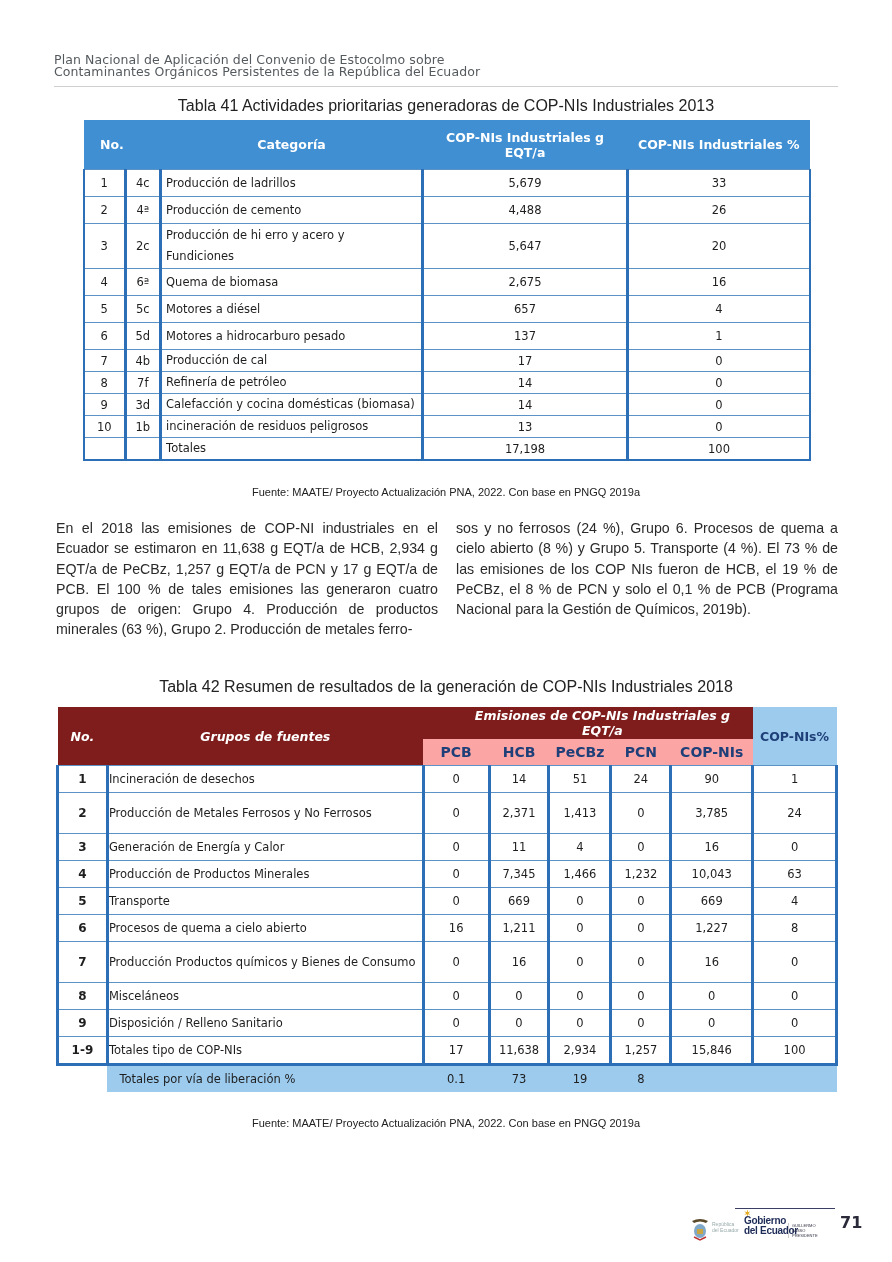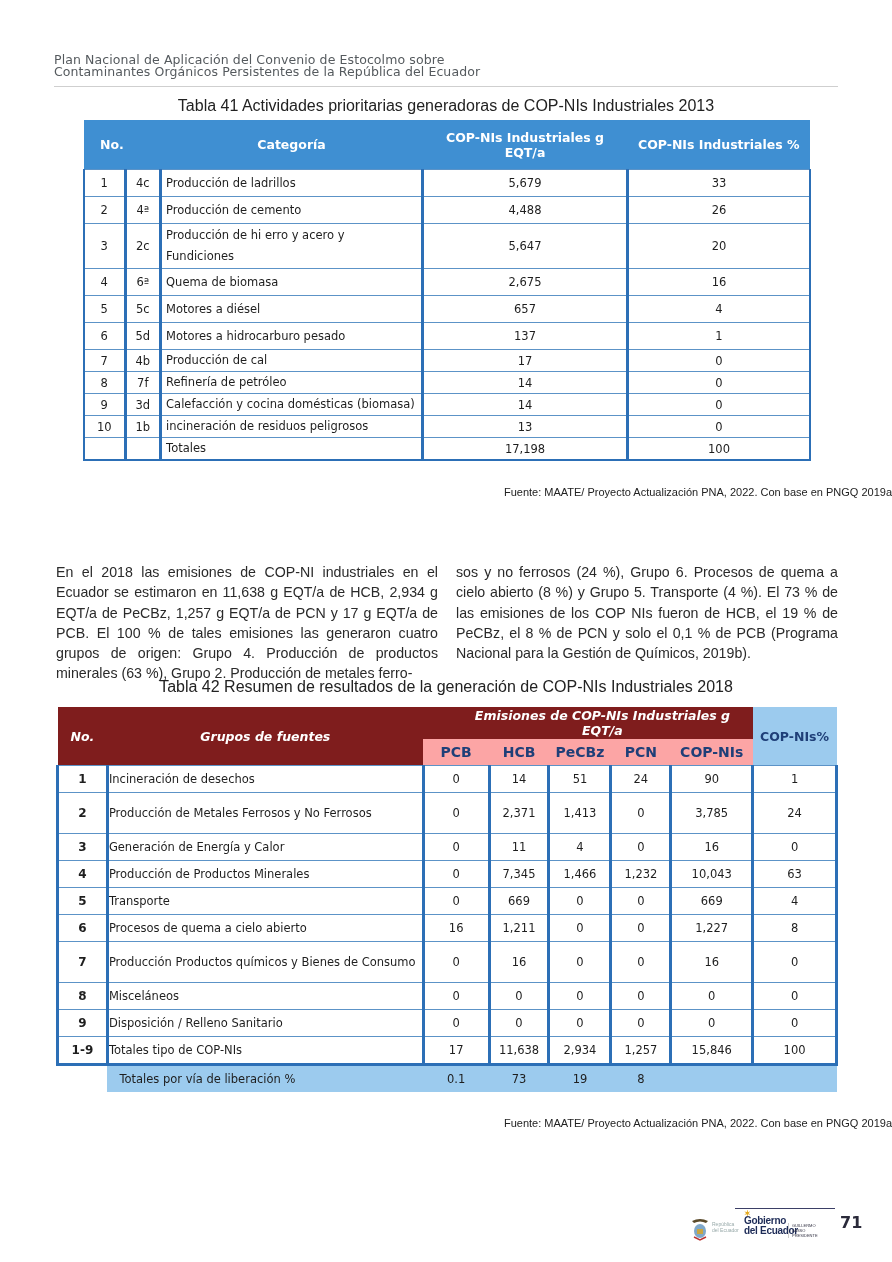--- a/index.html
+++ b/index.html
@@ -2,38 +2,38 @@
 <html><head>
 <meta charset="utf-8">
 <style>
   html, body { margin: 0; padding: 0; background: #ffffff; }
   body { width: 892px; height: 1262px; position: relative; overflow: hidden; font-family: "Liberation Sans", sans-serif; color: #1e1e1e; }
   .header { position: absolute; left: 54px; top: 54px; width: 784px; }
   .header .line { font-family: "DejaVu Sans", sans-serif; font-size: 12.5px; color: #555a5e; line-height: 12px; letter-spacing: 0.1px; }
   .header .rule { position: absolute; left: 0; top: 32px; width: 784px; height: 1px; background: #cfcfcf; }
 
   .caption { position: absolute; left: 0; width: 892px; text-align: center; font-size: 16px; color: #222; }
-  .source { position: absolute; left: 0; width: 892px; text-align: right; font-size: 11px; color: #222; }
+  .source { position: absolute; left: 0; width: 892px; text-align: center; font-size: 11px; color: #222; }
 
   table { border-collapse: collapse; font-family: "DejaVu Sans", sans-serif; }
   
   #t41 { position: absolute; left: 83px; top: 120px; width: 728px; font-size: 11.5px; }
   #t41 th { background: #3f8fd2; color: #ffffff; font-weight: bold; height: 47px; font-size: 12.5px; border: none; }
   #t41 td { border: 1px solid #5c93c7; text-align: center; padding: 0 4px; height: 26px; }
   #t41 td.cat { text-align: left; border-left: 3px solid #2c6fb6; line-height: 21px; }
   #t41 td.v1 { border-left: 3px solid #2c6fb6; }
   #t41 td.v2 { border-left: 3px solid #2c6fb6; }
   #t41 td.code { border-left: 3px solid #2c6fb6; }
   #t41 tr td:first-child { border-left: 2px solid #2c6fb6; }
   #t41 tr td:last-child { border-right: 2px solid #2c6fb6; }
   #t41 tr.r3 td { height: 44px; }
   #t41 tr.short td { height: 21px; }
   #t41 tr:last-child td { border-bottom: 2px solid #2c6fb6; }
 
-  .body-text { position: absolute; top: 562px; width: 382px; font-size: 14.2px; line-height: 20.3px; color: #2a2a2a; text-align: justify; }
+  .body-text { position: absolute; top: 518px; width: 382px; font-size: 14.2px; line-height: 20.3px; color: #2a2a2a; text-align: justify; }
   .body-text.left { left: 56px; }
   .body-text.right { left: 456px; }
 
   
   #t42 { position: absolute; left: 56px; top: 707px; width: 782px; font-size: 11.5px; }
   #t42 th { border: none; font-weight: bold; }
   #t42 th.dark { background: #7f1d1d; color: #ffffff; font-size: 12.5px; font-style: italic; }
   #t42 th.light { background: #fca5a5; color: #1f3f78; font-size: 14px; height: 24px; }
   #t42 th.light-tall { background: #9ccbee; color: #1f3f78; font-size: 12.5px; }
   #t42 td { border: 1px solid #5c93c7; text-align: center; height: 26px; padding: 0 3px; }

